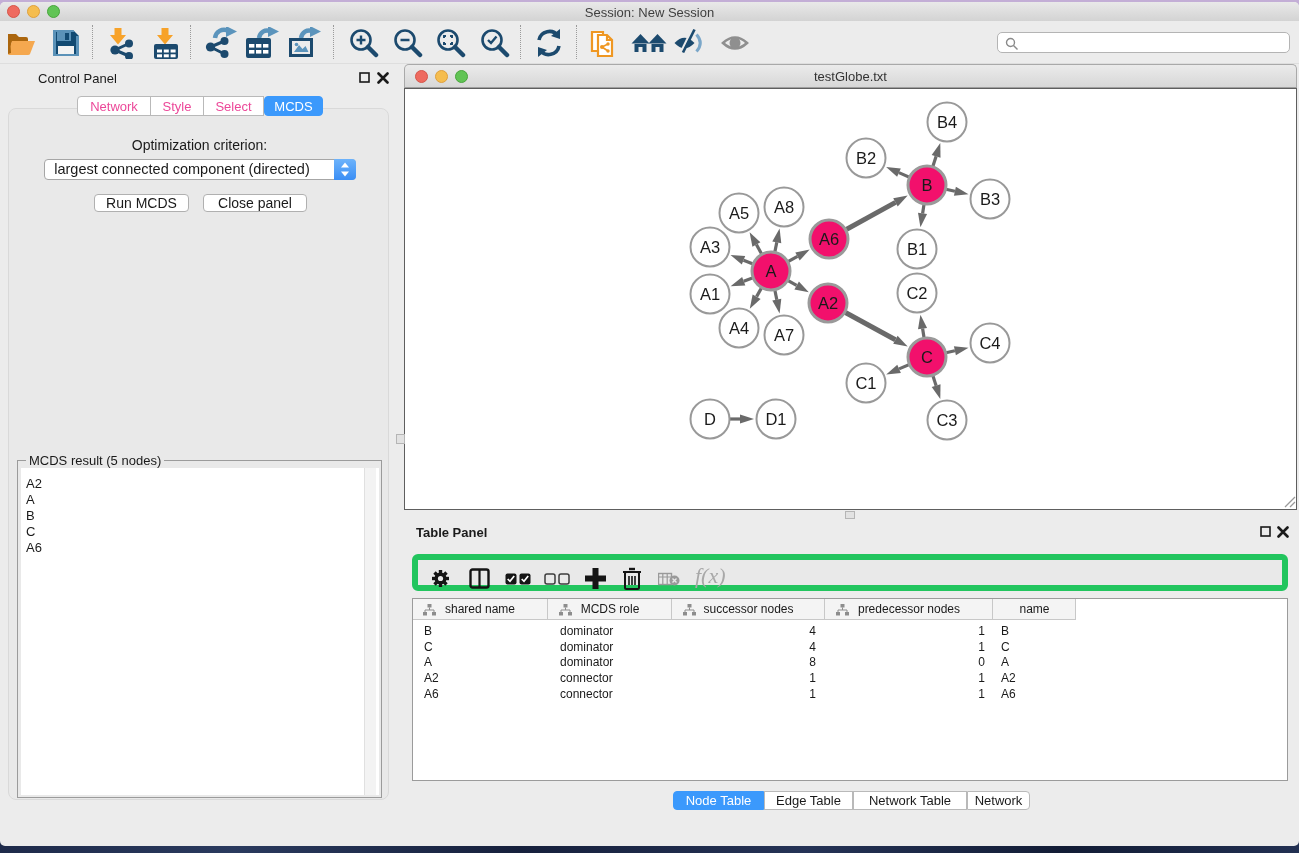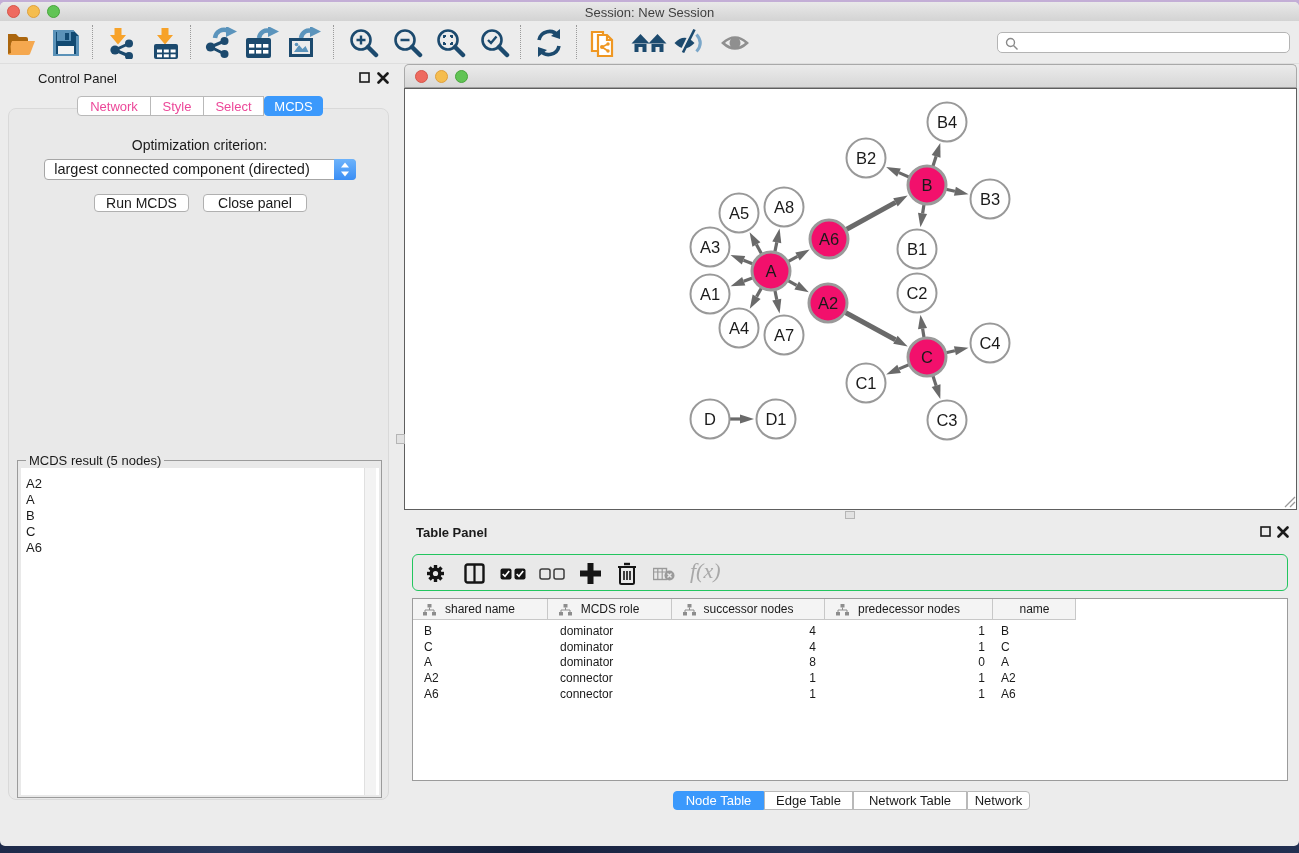--- a/index.html
+++ b/index.html
@@ -34,21 +34,21 @@
 #mcds-list { position:absolute; left:3px; top:7px; width:358px; height:327px; background:#fff; font-size:13px; color:#1a1a1a; padding-top:8px; }
 #mcds-list .sb { position:absolute; right:3px; top:0px; width:12px; height:100%; background:#f3f3f3; border-left:1px solid #e0e0e0; }
 #mcds-list div.it { padding-left:5px; height:16px; line-height:16px; }
 
 #gwin { position:absolute; left:404px; top:62px; width:893px; height:447px; }
 #gtitle { position:absolute; left:0; top:0; width:893px; height:24px; background:linear-gradient(#ebebeb,#d7d7d7); border:1px solid #a9a9a9; border-bottom:1px solid #9f9f9f; border-radius:5px 5px 0 0; }
 #gtitle .title { position:absolute; left:0; right:0; top:4px; text-align:center; font-size:13px; color:#333; }
 #gcanvas { position:absolute; left:0; top:24px; width:893px; height:422px; background:#fff; border:1px solid #5e5e5e; }
 
 #tp-title { position:absolute; left:416px; top:523px; font-size:13px; color:#1a1a1a;font-weight:bold; }
-#tp-toolbar { position:absolute; left:412px; top:552px; width:876px; height:37px; background:#e9e9e9; border:1px solid #22c55e; border-radius:6px; }
+#tp-toolbar { position:absolute; left:412px; top:552px; width:876px; height:37px; background:#e9e9e9; border:6px solid #22c55e; border-radius:6px; }
 #tp-table { position:absolute; left:412px; top:596px; width:876px; height:183px; background:#fff; border:1px solid #9b9b9b; }
 #tp-header { position:absolute; left:0; top:0; height:21px; background:#f4f4f4; border-bottom:1px solid #c8c8c8; font-size:12px; color:#1a1a1a; }
 .th { position:absolute; top:0; height:21px; border-right:1px solid #c8c8c8; text-align:center; line-height:21px; }
 .hic { position:absolute; left:10px; top:5px; }
 .tr { position:absolute; height:16px; font-size:12px; color:#1a1a1a; line-height:16px; }
 .td { position:absolute; top:0; height:16px; }
 
 .btab { position:absolute; top:789px; height:19px; background:#fff; border:1px solid #b9b9b9; font-size:13px; color:#1a1a1a; text-align:center; line-height:18px; }
 .btab.sel { background:#3b99fc; color:#fff; border-color:#3b99fc; }
 
@@ -227,20 +227,21 @@
             <div class="it">C</div>
             <div class="it">A6</div>
       </div>
     </div>
   </div>
   <div id="gwin">
     <div id="gtitle">
       <div class="tl" style="left:10px;top:5px;background:#ee6a5f;border:0.5px solid #d55549;"></div>
       <div class="tl" style="left:30px;top:5px;background:#f5bd4f;border:0.5px solid #dfa03c;"></div>
       <div class="tl" style="left:50px;top:5px;background:#61c455;border:0.5px solid #48a53c;"></div>
+      <div class="title">testGlobe.txt</div>
     </div>
     <div id="gcanvas">
           <svg width="891" height="421" viewBox="0 0 891 421" style="position:absolute;left:0;top:0;">
 <g stroke="#6a6a6a" fill="none">
 <line x1="366.0" y1="182.0" x2="338.7" y2="192.3" stroke-width="3.2"></line>
 <line x1="366.0" y1="182.0" x2="338.5" y2="171.2" stroke-width="3.2"></line>
 <line x1="366.0" y1="182.0" x2="351.6" y2="207.6" stroke-width="3.2"></line>
 <line x1="366.0" y1="182.0" x2="351.4" y2="155.5" stroke-width="3.2"></line>
 <line x1="366.0" y1="182.0" x2="371.8" y2="210.7" stroke-width="3.2"></line>
 <line x1="366.0" y1="182.0" x2="371.8" y2="153.3" stroke-width="3.2"></line>

